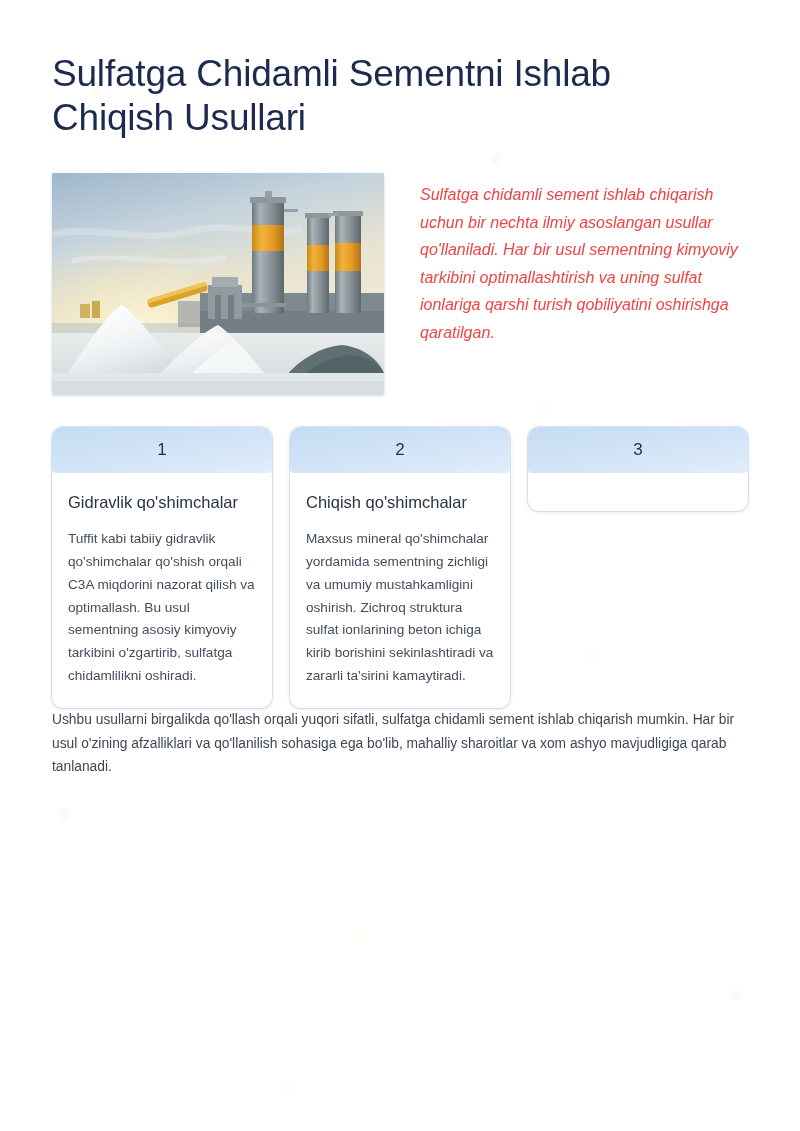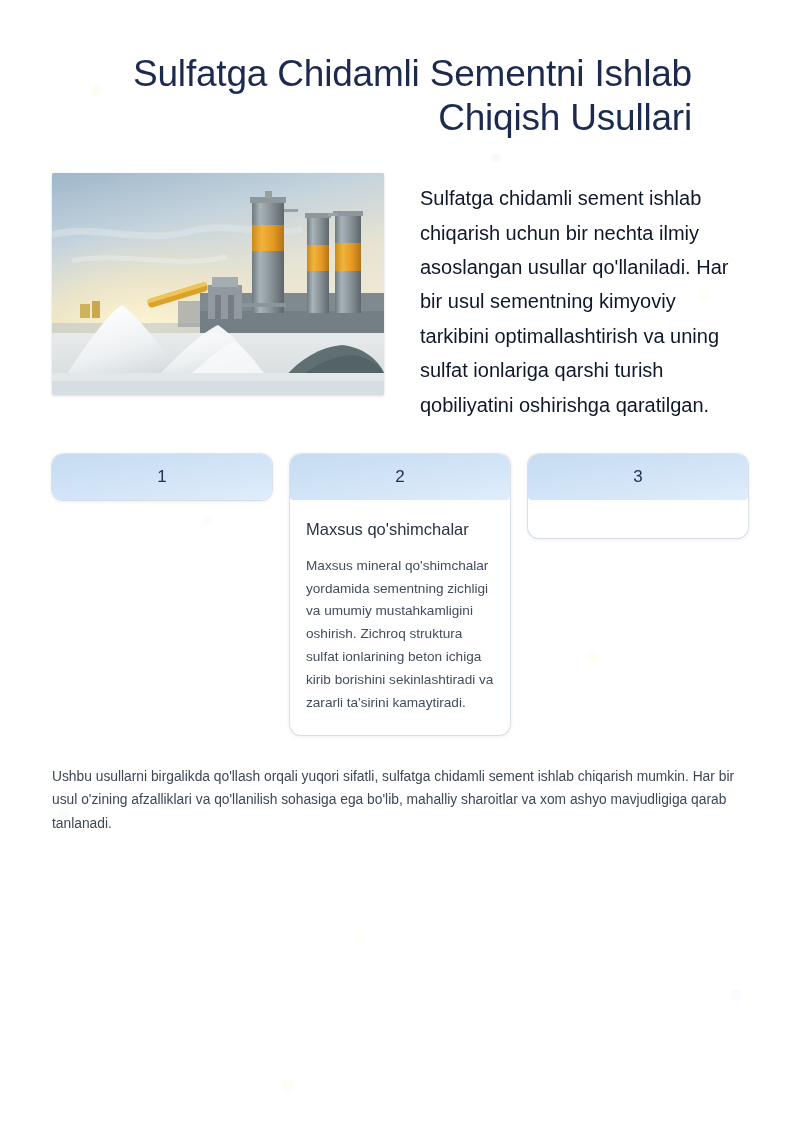--- a/index.html
+++ b/index.html
@@ -47,21 +47,20 @@
 
   
   .page-title {
     font-size: 37px;
     line-height: 1.18;
     font-weight: 400;
     color: #1b2a4e;
     letter-spacing: -0.2px;
     margin: 12px 0 12px 0;
     max-width: 640px;
-    text-align: right;
   }
 
   
   .hero {
     display: flex;
     align-items: flex-start;
     gap: 36px;
     margin-top: 34px;
   }
 
@@ -73,24 +72,25 @@
     overflow: hidden;
     position: relative;
     box-shadow: 0 1px 3px rgba(40,60,90,0.18);
     background: #cfd8de;
   }
 
   .plant-svg { display: block; width: 100%; height: 100%; }
 
   .hero-text {
     flex: 1;
-    font-size: 20px;
+    font-size: 16px;
     line-height: 1.72;
-    color: #0f172a;
+    color: #ef4444;
     padding-top: 8px;
+    font-style: italic;
   }
 
   
   .cards {
     display: flex;
     gap: 18px;
     margin-top: 32px;
     align-items: flex-start;
   }
 
@@ -132,21 +132,20 @@
   }
 
   .card-text {
     font-size: 13.6px;
     line-height: 1.68;
     color: #444d5d;
   }
 
   
   .footer-note {
-    margin-top: 30px;
     font-size: 13.8px;
     line-height: 1.72;
     color: #3d4756;
     max-width: 700px;
   }
 </style>
 </head>
 <body>
 
 <div class="bg-texture"></div>
@@ -252,28 +251,32 @@
     <p class="hero-text">Sulfatga chidamli sement ishlab chiqarish uchun bir nechta ilmiy asoslangan usullar qo'llaniladi. Har bir usul sementning kimyoviy tarkibini optimallashtirish va uning sulfat ionlariga qarshi turish qobiliyatini oshirishga qaratilgan.</p>
 
   </div>
 
   <div class="cards">
 
     <div class="card">
       <div class="card-header">
         <span class="card-number">1</span>
       </div>
+      <div class="card-body">
+        <h2 class="card-title">Gidravlik qo'shimchalar</h2>
+        <p class="card-text">Tuffit kabi tabiiy gidravlik qo'shimchalar qo'shish orqali C3A miqdorini nazorat qilish va optimallash. Bu usul sementning asosiy kimyoviy tarkibini o'zgartirib, sulfatga chidamlilikni oshiradi.</p>
+      </div>
     </div>
 
     <div class="card">
       <div class="card-header">
         <span class="card-number">2</span>
       </div>
       <div class="card-body">
-        <h2 class="card-title">Maxsus qo'shimchalar</h2>
+        <h2 class="card-title">Chiqish qo'shimchalar</h2>
         <p class="card-text">Maxsus mineral qo'shimchalar yordamida sementning zichligi va umumiy mustahkamligini oshirish. Zichroq struktura sulfat ionlarining beton ichiga kirib borishini sekinlashtiradi va zararli ta'sirini kamaytiradi.</p>
       </div>
     </div>
 
     <div class="card">
       <div class="card-header">
         <span class="card-number">3</span>
       </div>
       <div class="card-body">
       </div>

